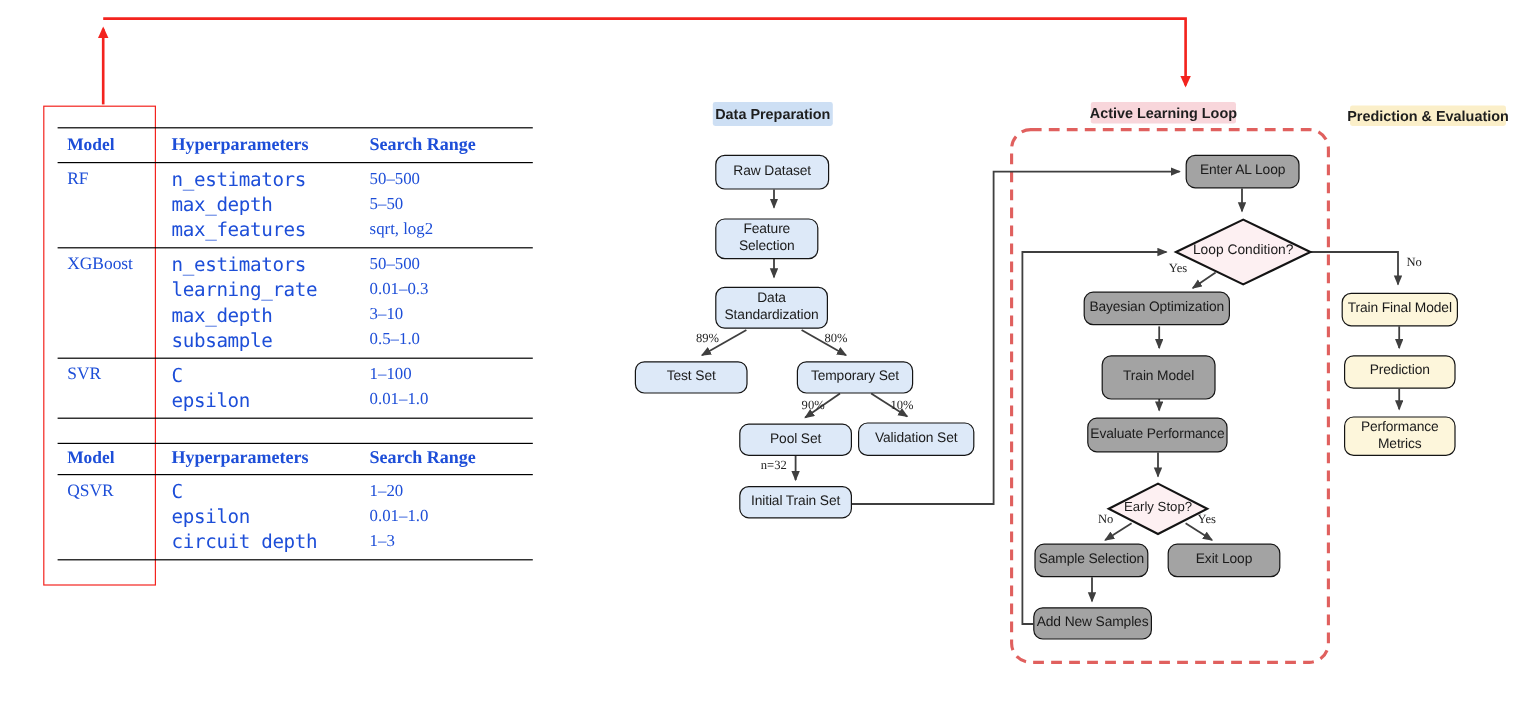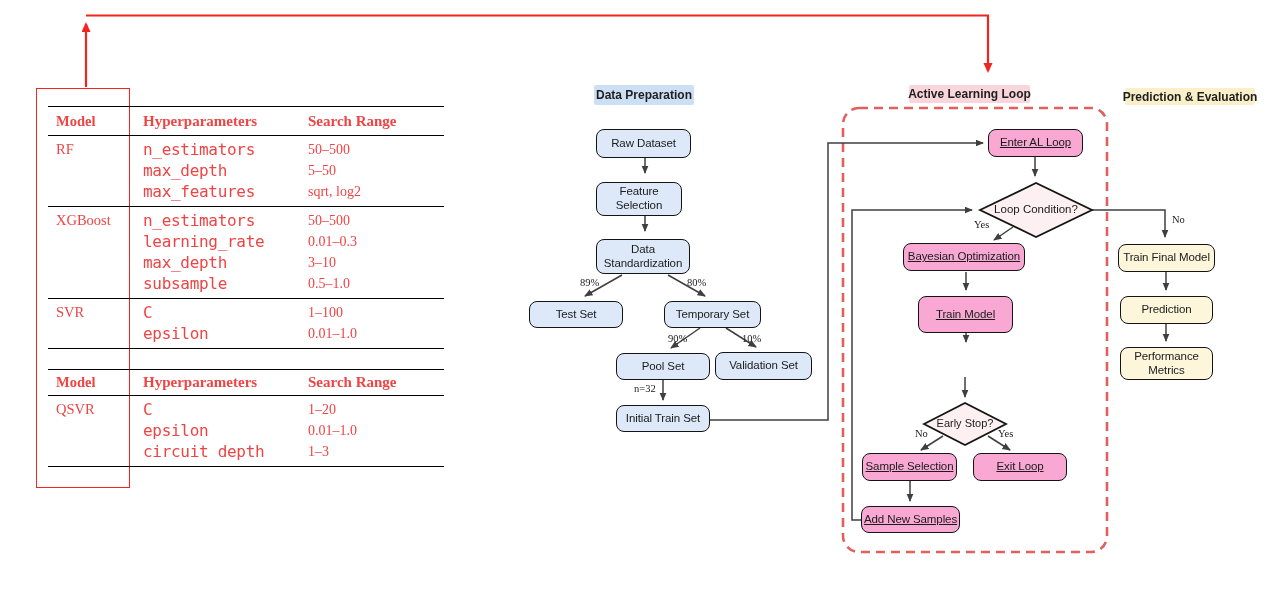--- a/index.html
+++ b/index.html
@@ -1,21 +1,21 @@
 <!DOCTYPE html>
 <html><head>
 <meta charset="utf-8">
 <style>
   html,body{margin:0;padding:0;background:#ffffff;}
   .canvas{position:relative;width:1270px;height:589px;background:#ffffff;overflow:hidden;
           font-family:"Liberation Sans",sans-serif;}
   svg.layer{position:absolute;left:0;top:0;width:1270px;height:589px;}
 
   
-  .hp-table{position:absolute;left:48px;width:396px;color:#ef4444;
+  .hp-table{position:absolute;left:48px;width:396px;color:#1d4ed8;
             font-family:"Liberation Serif",serif;border-bottom:1.7px solid #000;}
   .thead{display:grid;grid-template-columns:95px 165px 1fr;align-items:center;
          border-top:1.7px solid #000;border-bottom:1px solid #000;
          padding:6px 0 5px 0;font-weight:bold;font-size:15px;}
   .tgroup{padding:3px 0 4px 0;}
   .tgroup + .tgroup{border-top:1px solid #000;}
   .trow{display:grid;grid-template-columns:95px 165px 1fr;align-items:center;height:21px;}
   .cmodel{padding-left:8px;font-size:14.5px;}
   .cparam{font-family:"DejaVu Sans Mono",monospace;font-size:16px;letter-spacing:-0.3px;}
   .crange{font-size:14px;}
@@ -25,21 +25,21 @@
             border:1.7px solid #f3231e;box-sizing:border-box;}
 
   
   .badge{position:absolute;display:flex;align-items:center;justify-content:center;
          font-weight:bold;font-size:12px;color:#1e1e1e;border-radius:2px;white-space:nowrap;}
   .node{position:absolute;box-sizing:border-box;border:1.5px solid #141414;border-radius:8px;
         display:flex;align-items:center;justify-content:center;text-align:center;
         font-size:11.5px;color:#1b1b1b;line-height:1.2;letter-spacing:-0.1px;}
   .nowrap{white-space:nowrap;}
   .blue{background:#dde9f8;}
-  .pink{background:#f9a8d4;text-decoration:underline;}
+  .pink{background:#a3a3a3;}
   .yellow{background:#fdf6db;}
   .dlabel{position:absolute;text-align:center;font-size:11.5px;color:#1b1b1b;white-space:nowrap;}
   .elabel{position:absolute;font-family:"Liberation Serif",serif;font-size:10.5px;color:#222;
           white-space:nowrap;}
 </style>
 </head>
 <body>
 
 <div class="canvas">
 
@@ -180,20 +180,21 @@
   <div class="node blue" style="left:596px;top:239px;width:94px;height:35px;padding:0 2px;">Data Standardization</div>
   <div class="node blue nowrap" style="left:529px;top:301px;width:94px;height:27px;">Test Set</div>
   <div class="node blue nowrap" style="left:664px;top:301px;width:97px;height:27px;">Temporary Set</div>
   <div class="node blue nowrap" style="left:616px;top:353px;width:94px;height:27px;">Pool Set</div>
   <div class="node blue nowrap" style="left:715px;top:352px;width:97px;height:28px;">Validation Set</div>
   <div class="node blue nowrap" style="left:616px;top:405px;width:94px;height:27px;">Initial Train Set</div>
 
   <div class="node pink nowrap" style="left:988px;top:129px;width:95px;height:28px;">Enter AL Loop</div>
   <div class="node pink nowrap" style="left:903px;top:243px;width:122px;height:28px;">Bayesian Optimization</div>
   <div class="node pink nowrap" style="left:918px;top:296px;width:95px;height:37px;">Train Model</div>
+  <div class="node pink nowrap" style="left:906px;top:348px;width:117px;height:29px;">Evaluate Performance</div>
   <div class="node pink nowrap" style="left:862px;top:453px;width:95px;height:28px;">Sample Selection</div>
   <div class="node pink nowrap" style="left:973px;top:453px;width:94px;height:28px;">Exit Loop</div>
   <div class="node pink nowrap" style="left:861px;top:506px;width:99px;height:27px;">Add New Samples</div>
 
   <div class="dlabel" style="left:981px;top:203px;width:110px;">Loop Condition?</div>
   <div class="dlabel" style="left:925px;top:417px;width:80px;font-size:11px;">Early Stop?</div>
 
   <div class="node yellow nowrap" style="left:1118px;top:244px;width:97px;height:28px;">Train Final Model</div>
   <div class="node yellow nowrap" style="left:1120px;top:296px;width:93px;height:28px;">Prediction</div>
   <div class="node yellow" style="left:1120px;top:347px;width:93px;height:33px;padding:0 10px;">Performance Metrics</div>

